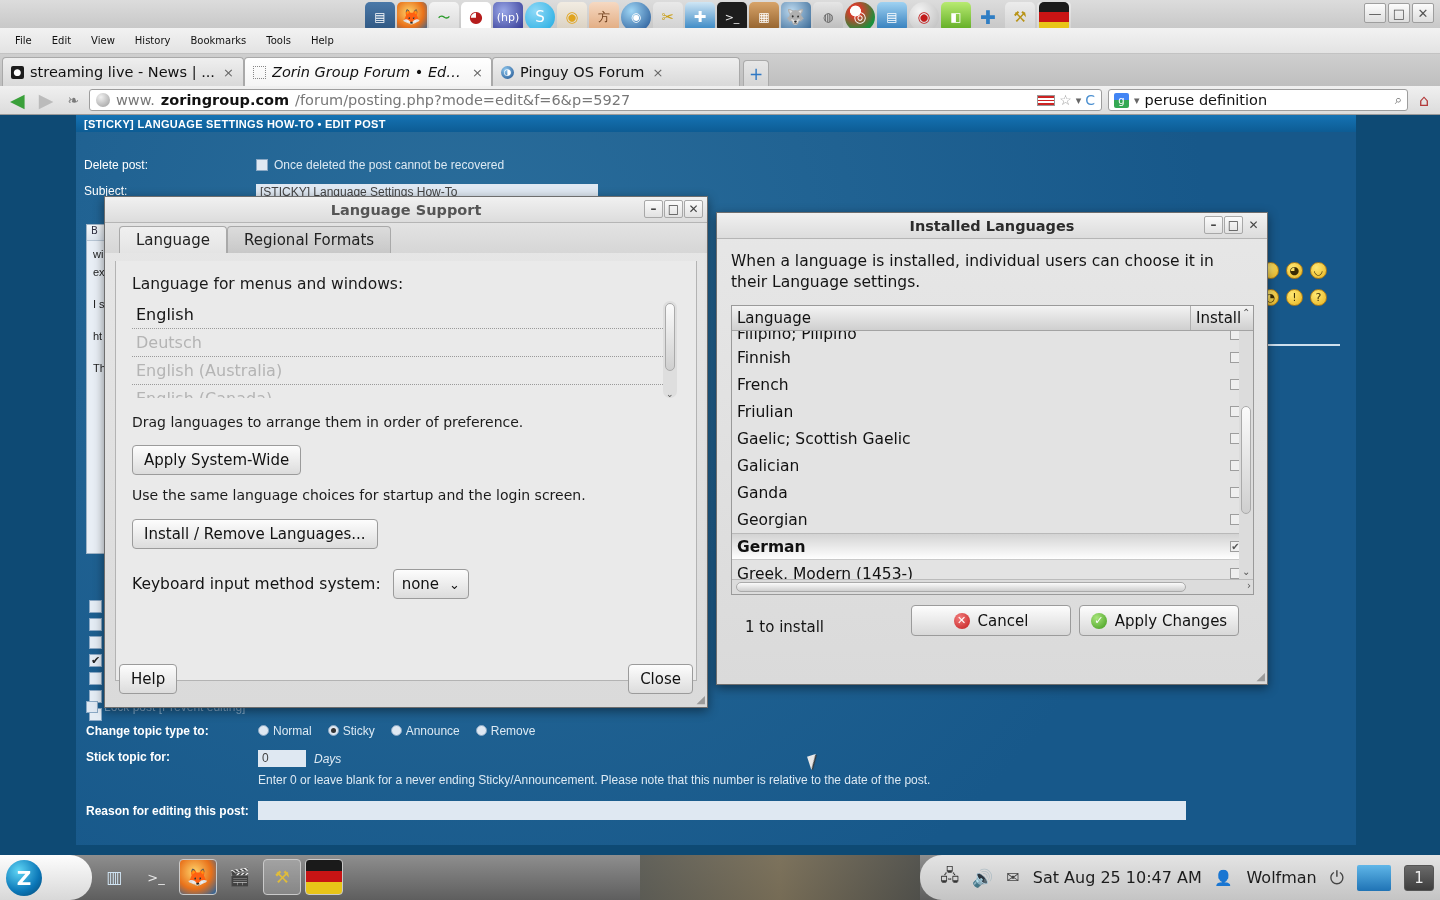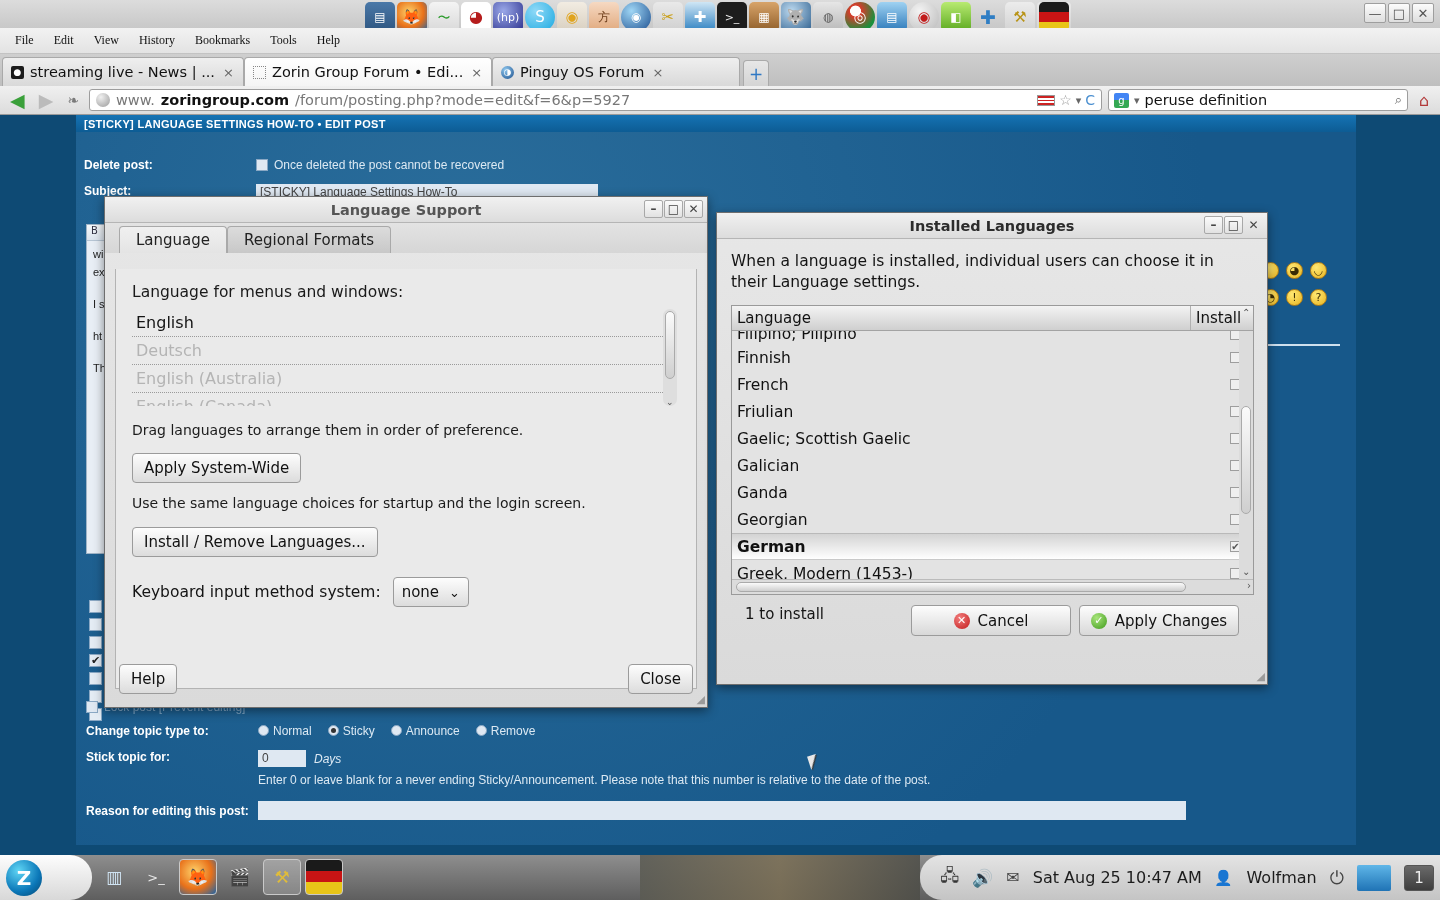--- a/index.html
+++ b/index.html
@@ -36,37 +36,37 @@
     font-size:13px; color:#555; font-family:"DejaVu Sans",sans-serif;
   }
 
   
   .menubar {
     position:absolute; left:0; top:28px; width:1440px; height:26px;
     background:linear-gradient(#f2f2f2,#e3e3e3);
     display:flex; align-items:center; padding-left:8px; gap:6px;
     border-bottom:1px solid #c3c3c3;
   }
-  .menubar span { font-size:12px; color:#111; padding:2px 7px; cursor:default;font-family:Liberation Serif, serif; }
+  .menubar span { font-size:10px; color:#111; padding:2px 7px; cursor:default; }
 
   
   .tabbar {
     position:absolute; left:0; top:54px; width:1440px; height:32px;
     background:linear-gradient(#cfcfcf,#bfbfbf);
     display:flex; align-items:flex-end; padding-left:2px;
   }
   .tab {
     height:29px; display:flex; align-items:center; gap:6px;
     padding:0 8px 0 8px; font-size:14.5px; color:#111;
     border:1px solid #a9a9a9; border-bottom:none;
     border-radius:4px 4px 0 0;
     background:linear-gradient(#efefef,#d9d9d9);
     max-width:250px; white-space:nowrap;
   }
-  .tab.active { background:linear-gradient(#ffffff,#f4f4f4); }
+  .tab.active { background:linear-gradient(#ffffff,#f4f4f4);font-style:italic; }
   .tab .favicon { width:13px;height:13px;border-radius:50%;flex:none;
                   display:flex;align-items:center;justify-content:center;font-size:9px;}
   .tab .ttl { overflow:hidden; text-overflow:ellipsis; }
   .tab .tclose { color:#666; font-size:13px; margin-left:2px; }
   .tab-new { width:26px;height:26px;display:flex;align-items:center;justify-content:center;
              color:#2f78c4;font-size:17px;
              background:linear-gradient(#e7e7e7,#d4d4d4);border:1px solid #aaa;
              border-bottom:none;border-radius:4px 4px 0 0;margin-left:3px;}
 
   
@@ -97,21 +97,21 @@
     background:#1b608f; overflow:hidden;
     background-image:radial-gradient(circle at 30% 20%, #2a6d9b 0%, #17588a 70%);
   }
   .page-head {
     height:17px; background:linear-gradient(#1573b4,#0d5c94);
     color:#fff; font-size:11px; font-weight:bold; letter-spacing:.3px;
     display:flex; align-items:center; padding-left:8px;
     font-family:"Liberation Sans",sans-serif;
   }
   .frow { display:flex; align-items:flex-start; padding:4px 0 0 8px; font-family:"Liberation Sans",sans-serif;}
-  .flabel { width:172px; color:#fff; font-size:12px; font-weight:bold; flex:none; }
+  .flabel { width:172px; color:#fff; font-size:12px; font-weight:normal; flex:none; }
   .fbody { color:#dce9f3; font-size:12px; }
   .chk {
     width:12px;height:12px;background:#dfe8f2;border:1px solid #8aa8c4;
     display:inline-block;vertical-align:-2px;margin-right:6px;
   }
   .txtinput { background:#dfe8f2; border:none; height:17px; color:#444; font-size:12px;
               padding:1px 4px; font-family:"Liberation Sans",sans-serif;}
   .radio { width:11px;height:11px;border-radius:50%;background:#dfe8f2;border:1px solid #8aa8c4;
            display:inline-block;vertical-align:-1px;margin-right:4px; position:relative;}
   .radio.on::after { content:""; position:absolute; left:2px;top:2px;width:5px;height:5px;
@@ -156,21 +156,21 @@
   .dlg-btns .b.plain { border:none;background:none; }
 
   
   #lang-support { left:104px; top:196px; width:604px; height:512px; }
   .tabstrip { position:relative; height:30px; padding-left:14px; display:flex; align-items:flex-end;
               background:linear-gradient(#e3e3e3,#d6d6d6); }
   .gtab { height:27px; padding:0 16px; display:flex;align-items:center;
           font-size:15px; color:#222; border:1px solid #a9a9a9; border-bottom:none;
           border-radius:4px 4px 0 0; background:linear-gradient(#dcdcdc,#c8c8c8); }
   .gtab.sel { background:linear-gradient(#f0f0f0,#e4e4e4); position:relative; z-index:2;}
-  .tabpanel { margin:16px 10px; height:420px; background:#eaeaea; border:1px solid #b3b3b3;
+  .tabpanel { margin:8px 10px; height:420px; background:#eaeaea; border:1px solid #b3b3b3;
               border-top:none; padding:14px 1px 0 16px; position:relative;}
   .panel-lbl { font-size:15.5px; color:#1a1a1a; }
   .lang-list { margin-top:8px; width:545px; height:97px; position:relative; overflow:hidden; }
   .lang-item { height:28px; display:flex; align-items:center; font-size:16px;
                border-bottom:1px dotted #9a9a9a; padding-left:4px; }
   .lang-item.first { color:#141414; }
   .lang-item.dim { color:#b4b4b4; }
   .lsb { position:absolute; right:0; top:0; width:14px; height:97px;
          background:#dedede; border-radius:7px; }
   .lsb .thumb { position:absolute; left:2px; top:2px; width:10px; height:68px;
@@ -210,21 +210,21 @@
   .il-vsb { position:absolute; right:0; top:25px; width:14px; height:248px; background:#dcdcdc; }
   .il-vsb .th { position:absolute; left:2px; top:75px; width:10px; height:108px; border-radius:5px;
                 background:linear-gradient(#fbfbfb,#cfcfcf); border:1px solid #aaa;}
   .il-vsb .up { position:absolute; left:3px; top:-24px; font-size:10px; color:#555; }
   .il-vsb .dn { position:absolute; left:3px; bottom:2px; font-size:10px; color:#555; }
   .il-hsb { position:absolute; left:0; bottom:0; width:523px; height:15px; background:#dcdcdc;
             border-top:1px solid #bbb;}
   .il-hsb .th { position:absolute; left:4px; top:2px; width:450px; height:10px; border-radius:5px;
                 background:linear-gradient(#fbfbfb,#cfcfcf); border:1px solid #aaa;}
   .il-hsb .rt { position:absolute; right:4px; top:0px; font-size:10px; color:#555; }
-  .il-foot { display:flex; align-items:flex-start; padding:10px 14px 0 14px;gap:38px; }
+  .il-foot { display:flex; align-items:flex-end; padding:10px 14px 0 14px;gap:38px; }
   .il-foot .status { font-size:15px; color:#141414; }
   .il-foot .acts { margin-left:auto; display:flex; gap:8px; }
   .bigbtn { height:31px; min-width:160px; display:flex; align-items:center; justify-content:center;
             gap:8px; font-size:15px; color:#111; border:1px solid #9b9b9b; border-radius:4px;
             background:linear-gradient(#fdfdfd,#d8d8d8); }
   .ic-x { width:16px;height:16px;border-radius:50%;background:radial-gradient(circle at 35% 30%,#f27c7c,#c21b1b);
           color:#fff;font-size:11px;display:flex;align-items:center;justify-content:center;font-weight:bold;}
   .ic-v { width:16px;height:16px;border-radius:50%;background:radial-gradient(circle at 35% 30%,#a8e57c,#3f9a1b);
           color:#fff;font-size:11px;display:flex;align-items:center;justify-content:center;font-weight:bold;}
   .grip { position:absolute; right:2px; bottom:1px; font-size:11px; color:#9a9a9a;

